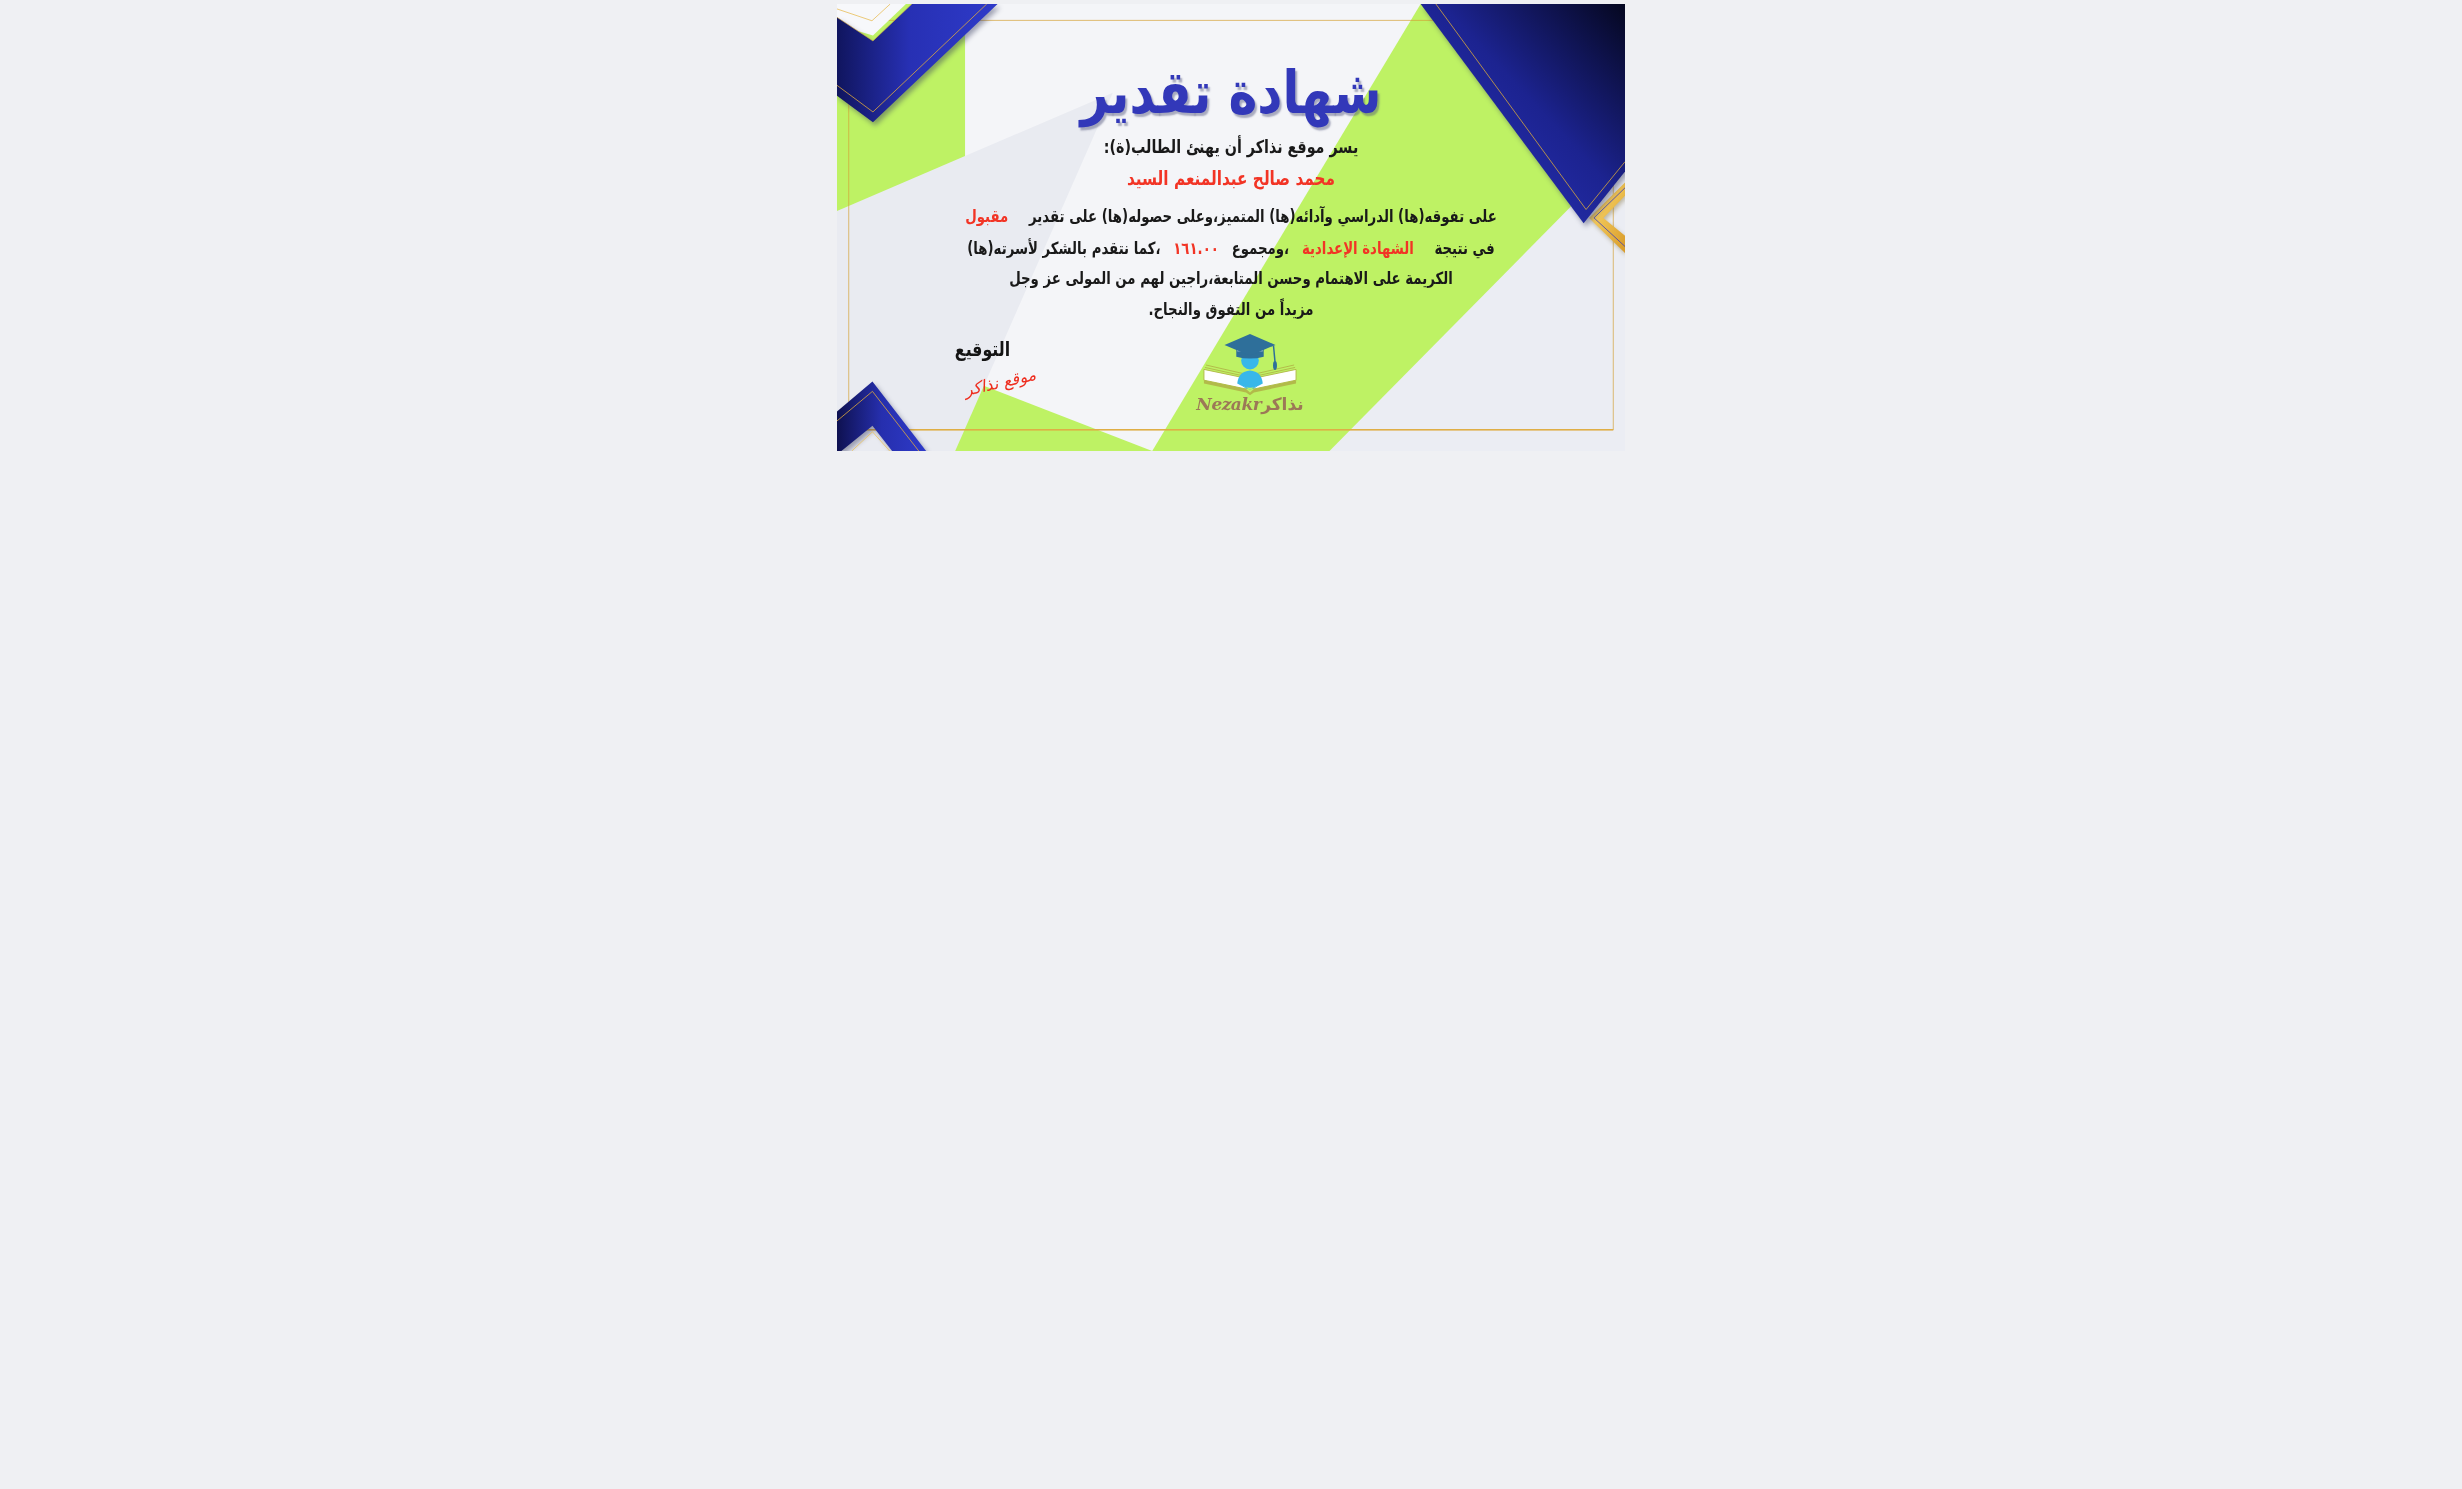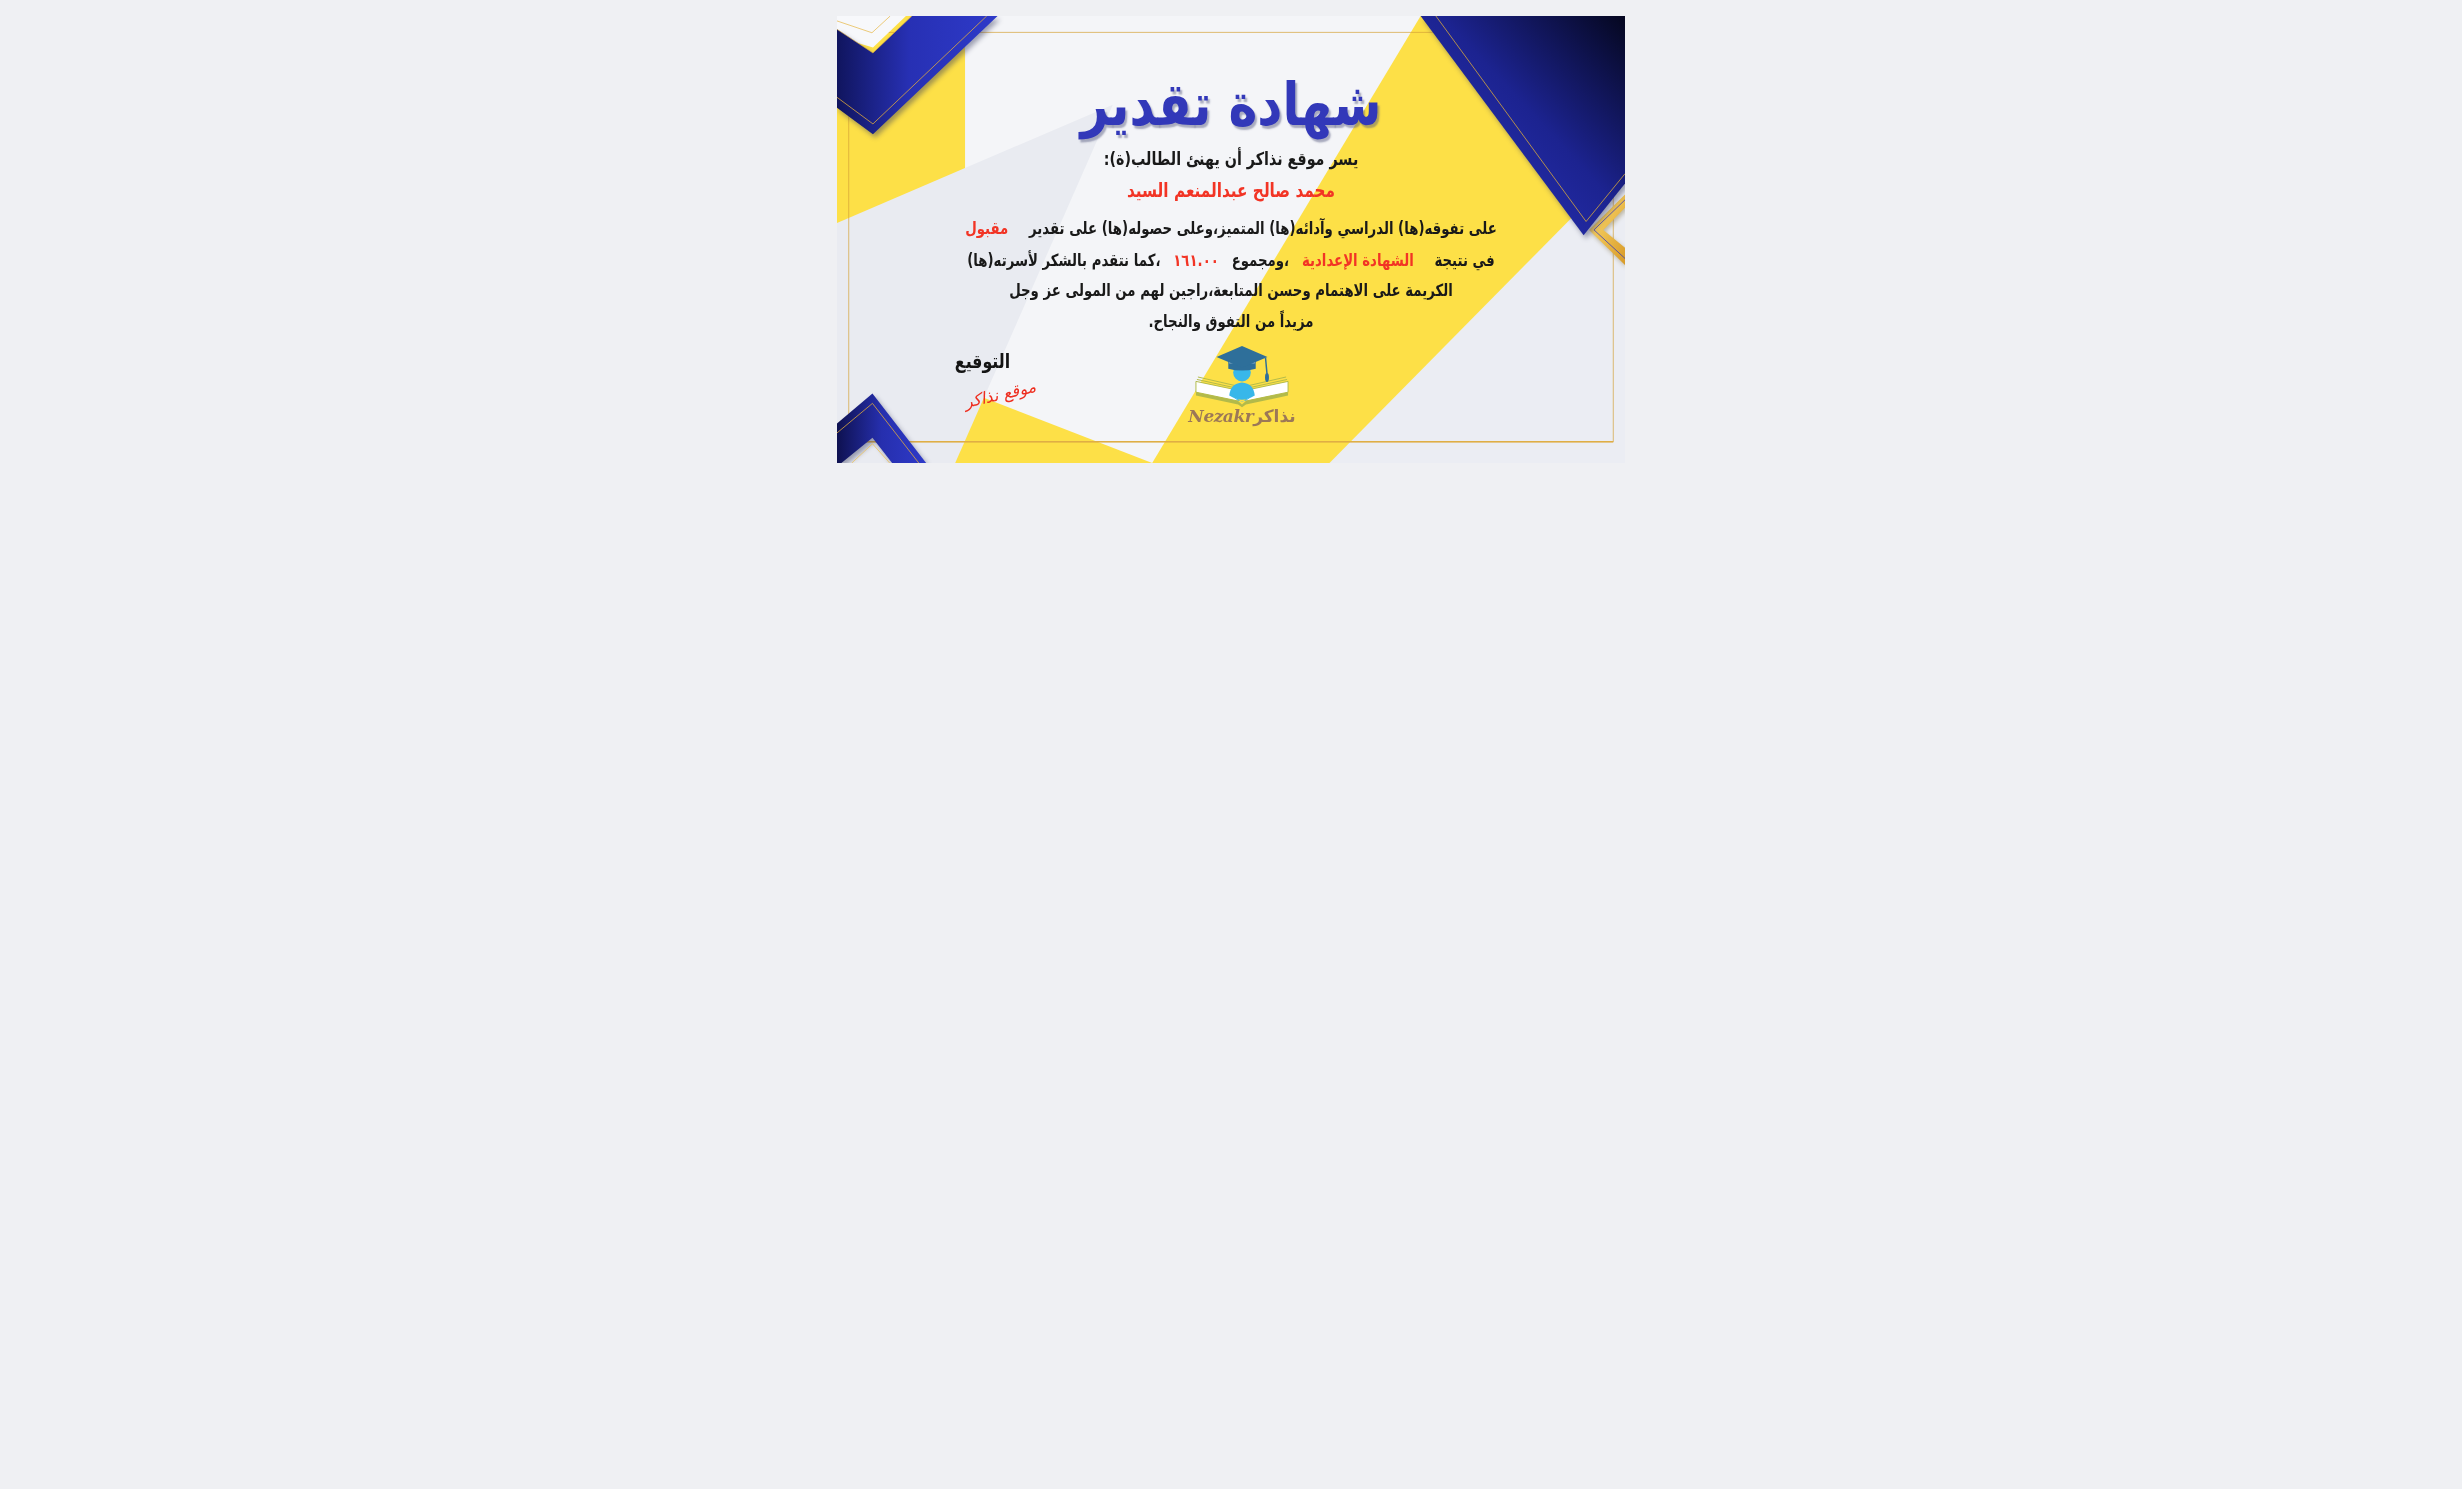--- a/index.html
+++ b/index.html
@@ -1,21 +1,21 @@
 <!DOCTYPE html>
 <html lang="ar" style="font-size:7.9px"><head>
 <meta charset="utf-8">
 <style>
   html,body{margin:0;padding:0;background:#eff0f3;}
   .canvas{
     position:relative;
     width:788px;height:447px;
-    margin:16px auto;
+    margin:4px auto;
     overflow:hidden;
-    background:#fde047;
+    background:#bef264;
     font-family:"DejaVu Sans",sans-serif;
   }
   svg.bg{position:absolute;inset:0;width:788px;height:447px;display:block;}
   .shadowed{filter:drop-shadow(5px 7px 5px rgba(50,55,90,.45));}
   .goldshadow{filter:drop-shadow(3px 5px 4px rgba(120,100,40,.40));}
 
   .abs{position:absolute;left:0;right:0;text-align:center;}
   .title{
     top:10.8px;
     font-size:49px;font-weight:bold;color:#3238b9;
@@ -46,21 +46,21 @@
     font-size:15.8px;font-weight:bold;color:#141414;
     line-height:20.7px;transform:scaleY(1.25);transform-origin:top center;
   }
   .sign-script{
     position:absolute;top:369px;left:109px;width:108px;text-align:center;
     font-family:"DejaVu Serif",serif;font-style:italic;
     font-size:16.3px;color:#ee2d1f;
     transform:rotate(-13deg);transform-origin:center;
   }
   .logo{
-    position:absolute;left:336px;top:328px;width:138px;text-align:center;
+    position:absolute;left:344px;top:328px;width:138px;text-align:center;
   }
   .logo svg{display:block;margin:0 auto;}
   .logo-text{
     direction:ltr;margin-top:-2px;
     font-size:17px;font-weight:bold;color:#9c7857;line-height:19.7px;
     white-space:nowrap;
   }
   .logo-text .latin{font-family:"DejaVu Serif",serif;font-style:italic;letter-spacing:-0.5px;}
   .logo-text .ar{font-family:"DejaVu Sans",sans-serif;}
 </style>

